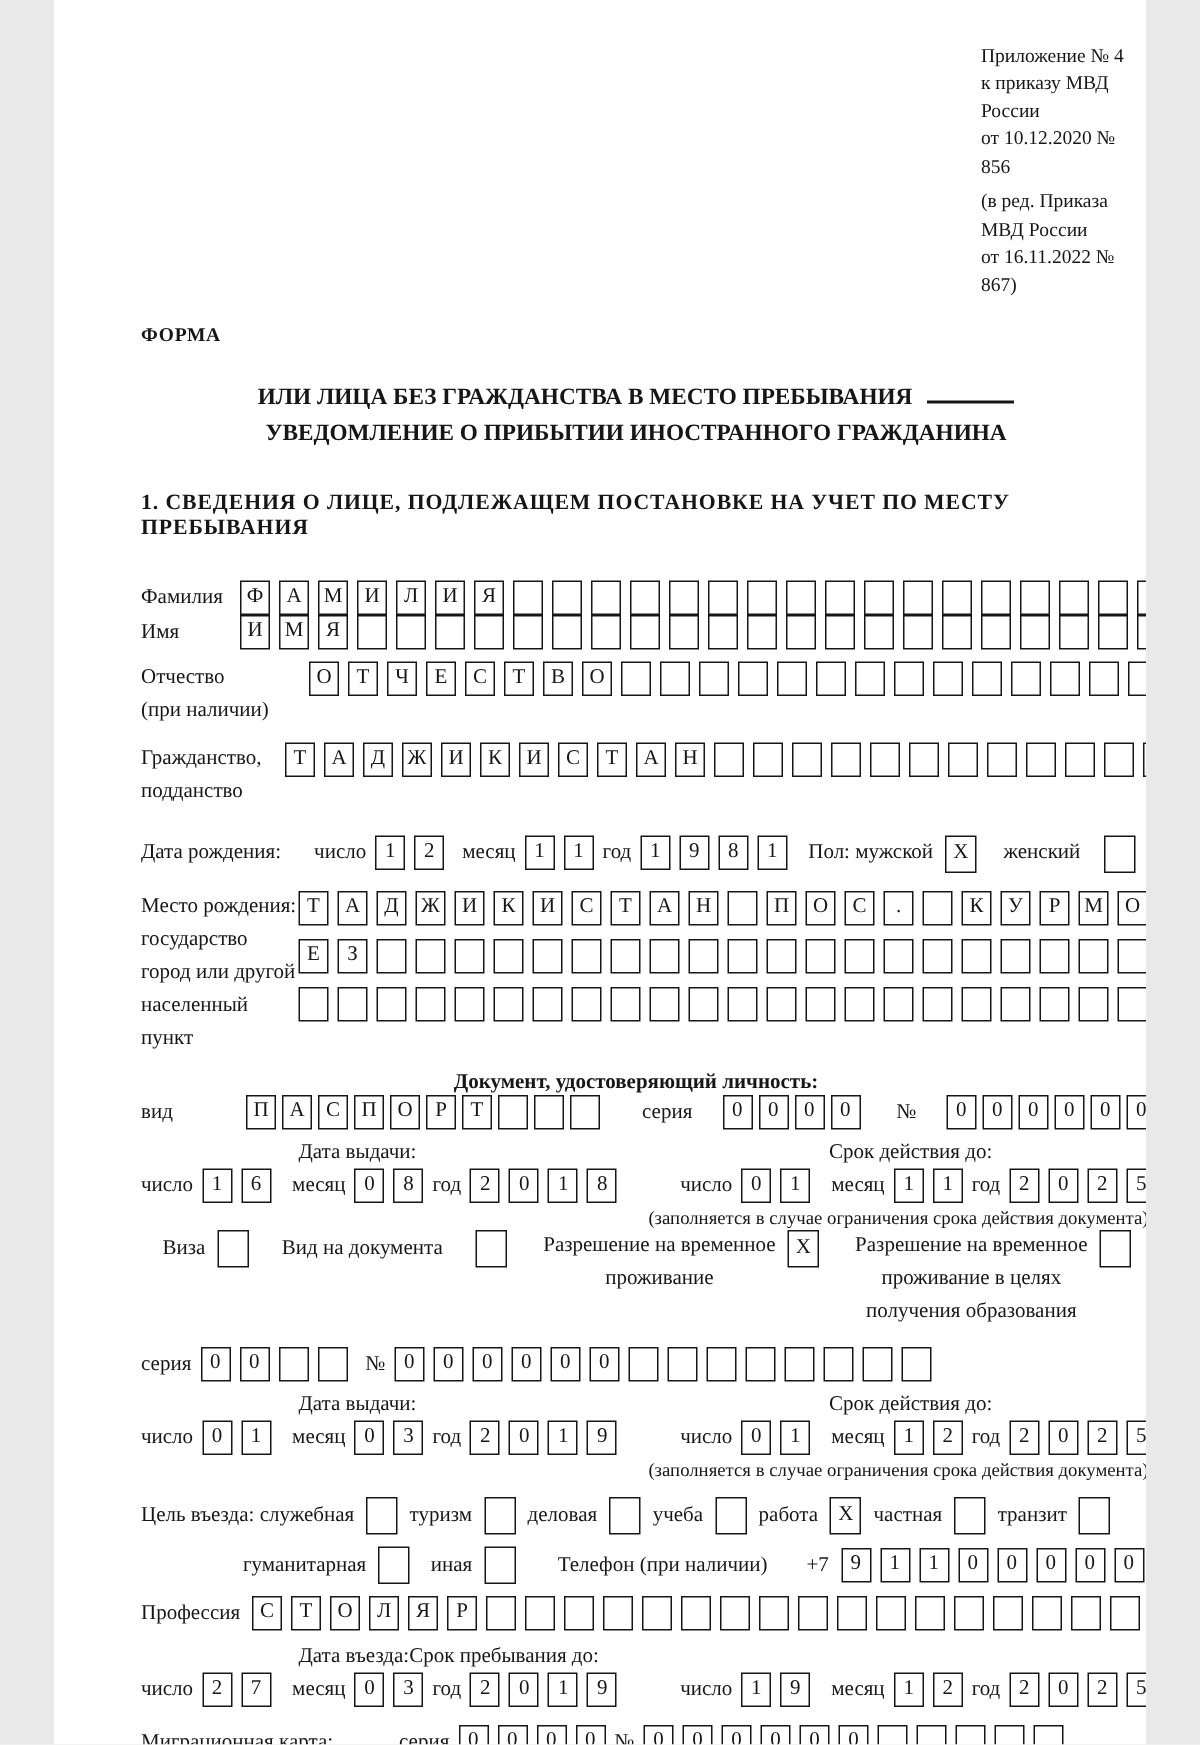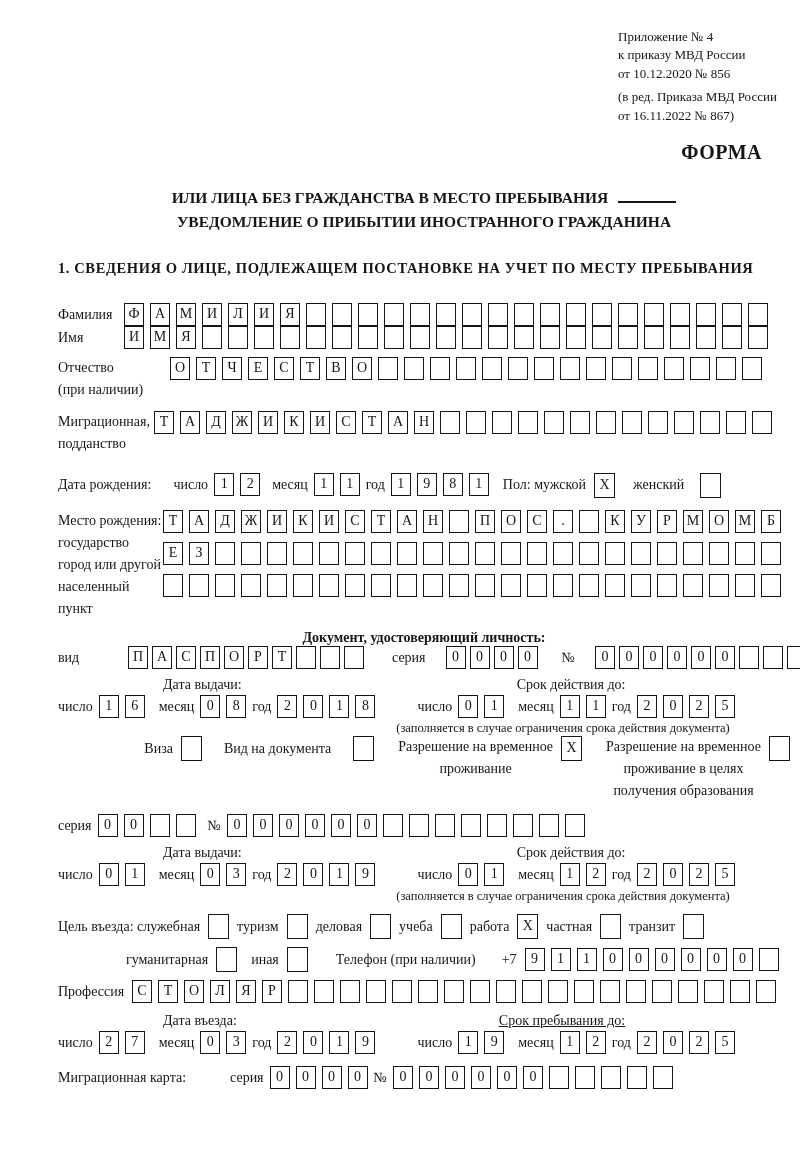--- a/index.html
+++ b/index.html
@@ -1,24 +1,24 @@
 <!DOCTYPE html>
 <html><head>
 <meta charset="utf-8">
 <style>
   html,body{margin:0;padding:0;background:#e9e9e9;}
   .page{
-    width:800px;height:1163px;margin:0 auto;background:#ffffff;
+    width:728px;height:1163px;margin:0 auto;background:#ffffff;
     font-family:"Liberation Serif","DejaVu Serif",serif;color:#161616;
     box-sizing:border-box;padding:28px 10px 3px 58px;font-size:14px;
     position:relative;overflow:hidden;
   }
   .annex{margin-left:560px;font-size:13px;line-height:1.42;}
   .annex .gap{height:5px;}
-  .form-label{font-weight:bold;font-size:20px;text-align:right;padding-right:28px;margin-top:16px;letter-spacing:.5px;}
+  .form-label{font-weight:bold;font-size:13px;padding-right:28px;margin-top:16px;letter-spacing:.5px;}
   .title{font-weight:bold;font-size:15.5px;text-align:center;line-height:1.55;margin-top:22px;}
   .title-blank{display:inline-block;width:58px;border-bottom:2px solid #161616;height:14px;margin-left:10px;}
   .sec-heading{font-weight:bold;font-size:14.5px;letter-spacing:.6px;margin-top:26px;}
   .row{display:flex;align-items:flex-start;}
   .lbl{line-height:23px;flex:0 0 auto;}
   .ml{white-space:pre-line;line-height:22px;}
   .w66{width:66px}.w96{width:96px}.w112{width:112px}.w105{width:105px}.w50{width:50px}
   .cells{display:flex;gap:6px;flex-wrap:nowrap;flex:0 0 auto;}
   .cells.tight{gap:4px;}
   .cell{box-sizing:border-box;width:20px;height:23px;border:1.5px solid #161616;text-align:center;line-height:20px;font-size:14px;flex:0 0 auto;background:#fff;}
@@ -142,21 +142,21 @@
         <span class="cell"></span>
         <span class="cell"></span>
         <span class="cell"></span>
         <span class="cell"></span>
         <span class="cell"></span>
         <span class="cell"></span>
       </span>
   </div>
 
   <div class="row mt10">
-    <span class="lbl w96 ml">Миграционная,
+    <span class="lbl w96 ml">Гражданство,
 подданство</span>
     <span class="cells">
         <span class="cell">Т</span>
         <span class="cell">А</span>
         <span class="cell">Д</span>
         <span class="cell">Ж</span>
         <span class="cell">И</span>
         <span class="cell">К</span>
         <span class="cell">И</span>
         <span class="cell">С</span>
@@ -572,21 +572,21 @@
         <span class="cell"></span>
         <span class="cell"></span>
         <span class="cell"></span>
         <span class="cell"></span>
         <span class="cell"></span>
       </span>
   </div>
 
   <div class="row mt10">
     <span style="margin-left:105px;">Дата въезда:</span>
-    <span style="margin-left:262px;text-decoration:underline;">Срок пребывания до:</span>
+    <span style="">Срок пребывания до:</span>
   </div>
 
   <div class="row" style="margin-top:2px;">
     <span class="dg">
       <span class="dlab">число</span>
       <span class="cells">
           <span class="cell">2</span>
           <span class="cell">7</span>
         </span>
       <span class="dlab" style="margin-left:8px;">месяц</span>

